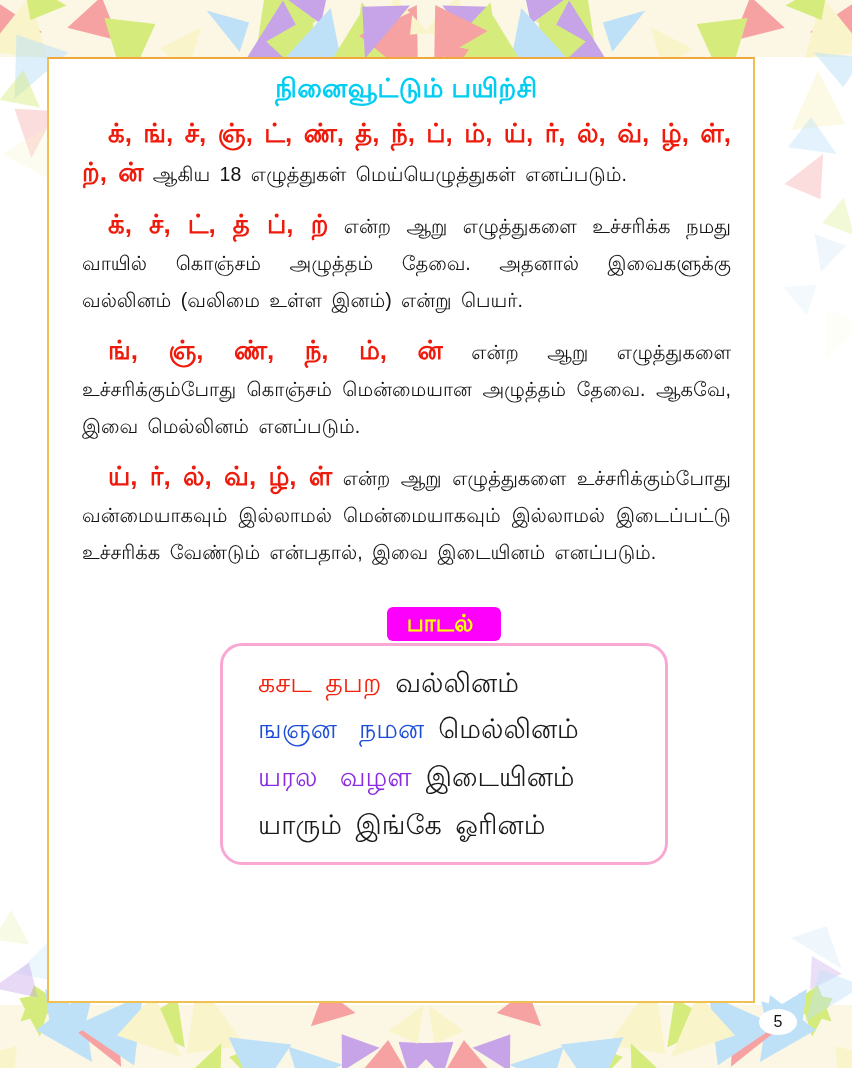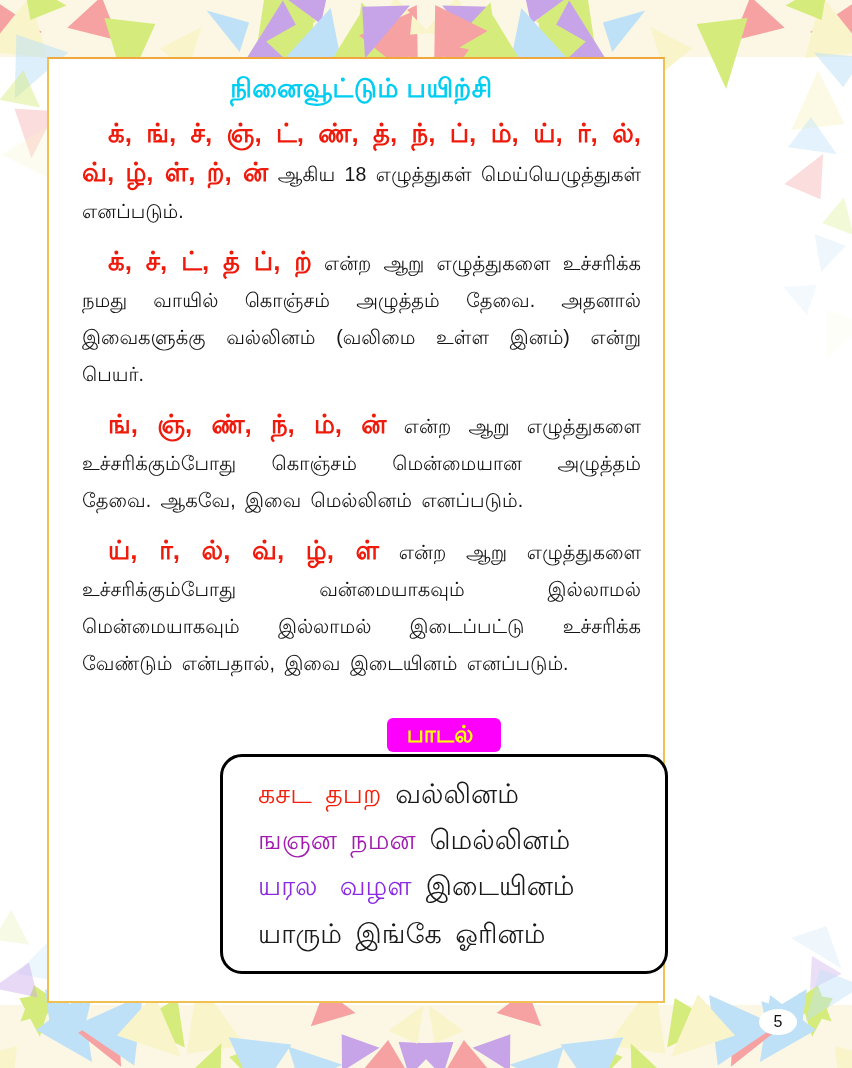--- a/index.html
+++ b/index.html
@@ -3,48 +3,48 @@
 <meta charset="utf-8">
 <style>
   html,body{margin:0;padding:0;}
   body{
     width:852px;height:1068px;position:relative;overflow:hidden;
     background:#ffffff;
     font-family:"Liberation Sans",sans-serif;
   }
   #deco{position:absolute;left:0;top:0;z-index:0;}
   .card{
-    position:absolute;left:47px;top:57px;width:618px;height:946px;
+    position:absolute;left:47px;top:57px;width:708px;height:946px;
     box-sizing:border-box;background:#ffffff;
     border:2px solid #f0c052;border-top-color:#f0a83c;
     padding:12px 22px 0 33px;z-index:2;
   }
   .title{
     text-align:center;color:#00cdf2;font-weight:bold;font-size:26px;
     line-height:34px;margin:0 0 10px 0;letter-spacing:.5px;
   }
   .para{
     margin:0 0 13px 0;font-size:19.5px;line-height:37px;color:#151515;
     text-align:justify;text-indent:26px;word-spacing:4px;
   }
   .red{color:#ee1b0c;font-weight:bold;font-size:26px;}
   .song-section{width:448px;margin:36px 0 0 138px;position:relative;}
   .song-label{
     display:block;width:fit-content;margin:0 auto 2px auto;
     background:#fd00fb;color:#ffff00;font-weight:bold;font-size:23px;
     padding:2px 28px 4px 20px;border-radius:6px;line-height:28px;
   }
   .song-box{
-    border:3px solid #000000;border-radius:22px;background:#fff;
+    border:3px solid #f9a8d4;border-radius:22px;background:#fff;
     padding:14px 10px 14px 35px;
   }
   .song-line{font-size:27px;line-height:46px;color:#1a1a1a;word-spacing:6px;}
   .grp{margin-right:14px;}
   .c-red{color:#f4210c;}
-  .c-cyan{color:#a21caf;}
+  .c-cyan{color:#1d4ed8;font-family:Liberation Mono, monospace;}
   .c-purple{color:#8a2be2;font-family:Liberation Mono, monospace;}
   .page-num{
     position:absolute;left:759px;top:1009px;width:38px;height:26px;
     background:#ffffff;border-radius:50%;text-align:center;line-height:26px;
     font-size:16px;color:#111;z-index:3;
   }
 </style>
 </head>
 <body>
 

